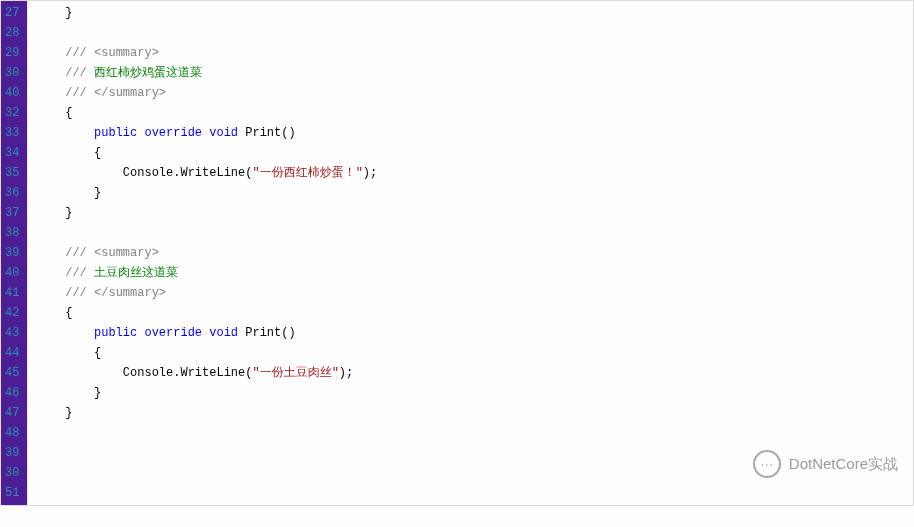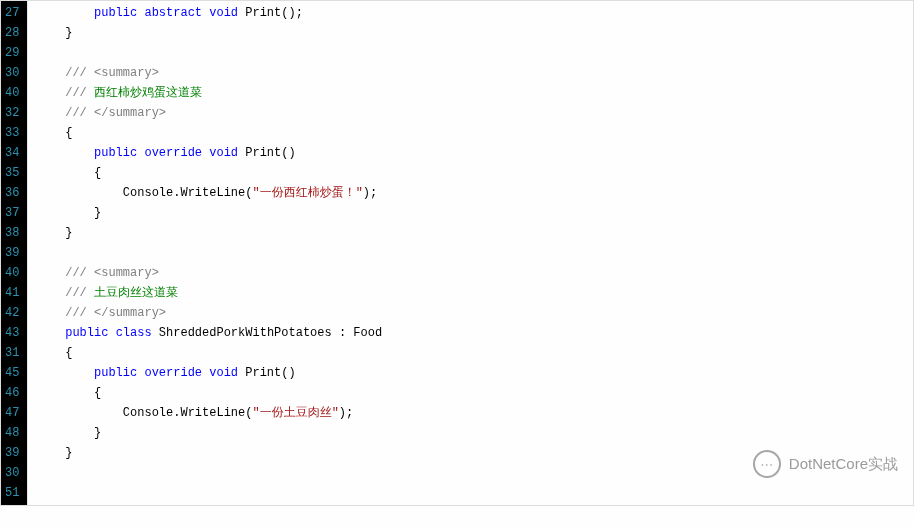--- a/index.html
+++ b/index.html
@@ -1,17 +1,17 @@
 <!DOCTYPE html>
 <html><head>
 <meta charset="utf-8">
 <style>
   body{margin:0;background:#fefefe;font-family:Consolas,"Courier New",monospace;font-size:12px;color:#333;position:relative}
   .editor{display:flex;border:1px solid #ddd;background:#fefefe}
-  .gutter{background:#000000;color:#2b91af;text-align:right;padding:2px 8px 2px 4px;border-right:1px solid #e7e7e7;user-select:none;line-height:20px}
+  .gutter{background:#4c1d95;color:#2b91af;text-align:right;padding:2px 8px 2px 4px;border-right:1px solid #e7e7e7;user-select:none;line-height:20px}
   .code{padding:2px 0 2px 8px;line-height:20px}
   .code-line{white-space:pre;height:20px}
   .kw{color:#0000ff}
   .com{color:#808080}
   .grn{color:#008000}
   .str{color:#a31515}
   .txt{color:#000}
   .watermark{position:absolute;right:16px;bottom:28px;display:flex;align-items:center;gap:8px;color:#7a7a7a;font-family:Arial,sans-serif;font-size:15px;opacity:.75;pointer-events:none}
   .wm-ico{width:24px;height:24px;border:2px solid #8a8a8a;border-radius:50%;display:flex;align-items:center;justify-content:center;font-size:13px;color:#8a8a8a}
 </style>
@@ -30,47 +30,45 @@
       <div>34</div>
       <div>35</div>
       <div>36</div>
       <div>37</div>
       <div>38</div>
       <div>39</div>
       <div>40</div>
       <div>41</div>
       <div>42</div>
       <div>43</div>
-      <div>31</div>
+      <div>44</div>
       <div>45</div>
       <div>46</div>
       <div>47</div>
       <div>48</div>
       <div>39</div>
       <div>30</div>
       <div>51</div>
     </div>
   <div class="code" id="code">
-      <div class="code-line"><span>        </span><span class="kw">public</span><span> </span><span class="kw">abstract</span><span> </span><span class="kw">void</span><span class="txt"> Print();</span></div>
       <div class="code-line"><span class="txt">    }</span></div>
       <div class="code-line"><span> </span></div>
       <div class="code-line"><span>    </span><span class="com">/// &lt;summary&gt;</span></div>
       <div class="code-line"><span>    </span><span class="com">///</span><span class="grn"> 西红柿炒鸡蛋这道菜</span></div>
       <div class="code-line"><span>    </span><span class="com">/// &lt;/summary&gt;</span></div>
       <div class="code-line"><span class="txt">    {</span></div>
       <div class="code-line"><span>        </span><span class="kw">public</span><span> </span><span class="kw">override</span><span> </span><span class="kw">void</span><span class="txt"> Print()</span></div>
       <div class="code-line"><span class="txt">        {</span></div>
       <div class="code-line"><span class="txt">            Console.WriteLine(</span><span class="str">"一份西红柿炒蛋！"</span><span class="txt">);</span></div>
       <div class="code-line"><span class="txt">        }</span></div>
       <div class="code-line"><span class="txt">    }</span></div>
       <div class="code-line"><span> </span></div>
       <div class="code-line"><span>    </span><span class="com">/// &lt;summary&gt;</span></div>
       <div class="code-line"><span>    </span><span class="com">///</span><span class="grn"> 土豆肉丝这道菜</span></div>
       <div class="code-line"><span>    </span><span class="com">/// &lt;/summary&gt;</span></div>
-      <div class="code-line"><span>    </span><span class="kw">public</span><span> </span><span class="kw">class</span><span class="txt"> ShreddedPorkWithPotatoes : Food</span></div>
       <div class="code-line"><span class="txt">    {</span></div>
       <div class="code-line"><span>        </span><span class="kw">public</span><span> </span><span class="kw">override</span><span> </span><span class="kw">void</span><span class="txt"> Print()</span></div>
       <div class="code-line"><span class="txt">        {</span></div>
       <div class="code-line"><span class="txt">            Console.WriteLine(</span><span class="str">"一份土豆肉丝"</span><span class="txt">);</span></div>
       <div class="code-line"><span class="txt">        }</span></div>
       <div class="code-line"><span class="txt">    }</span></div>
       <div class="code-line"><span> </span></div>
     </div>
 </div>
 

